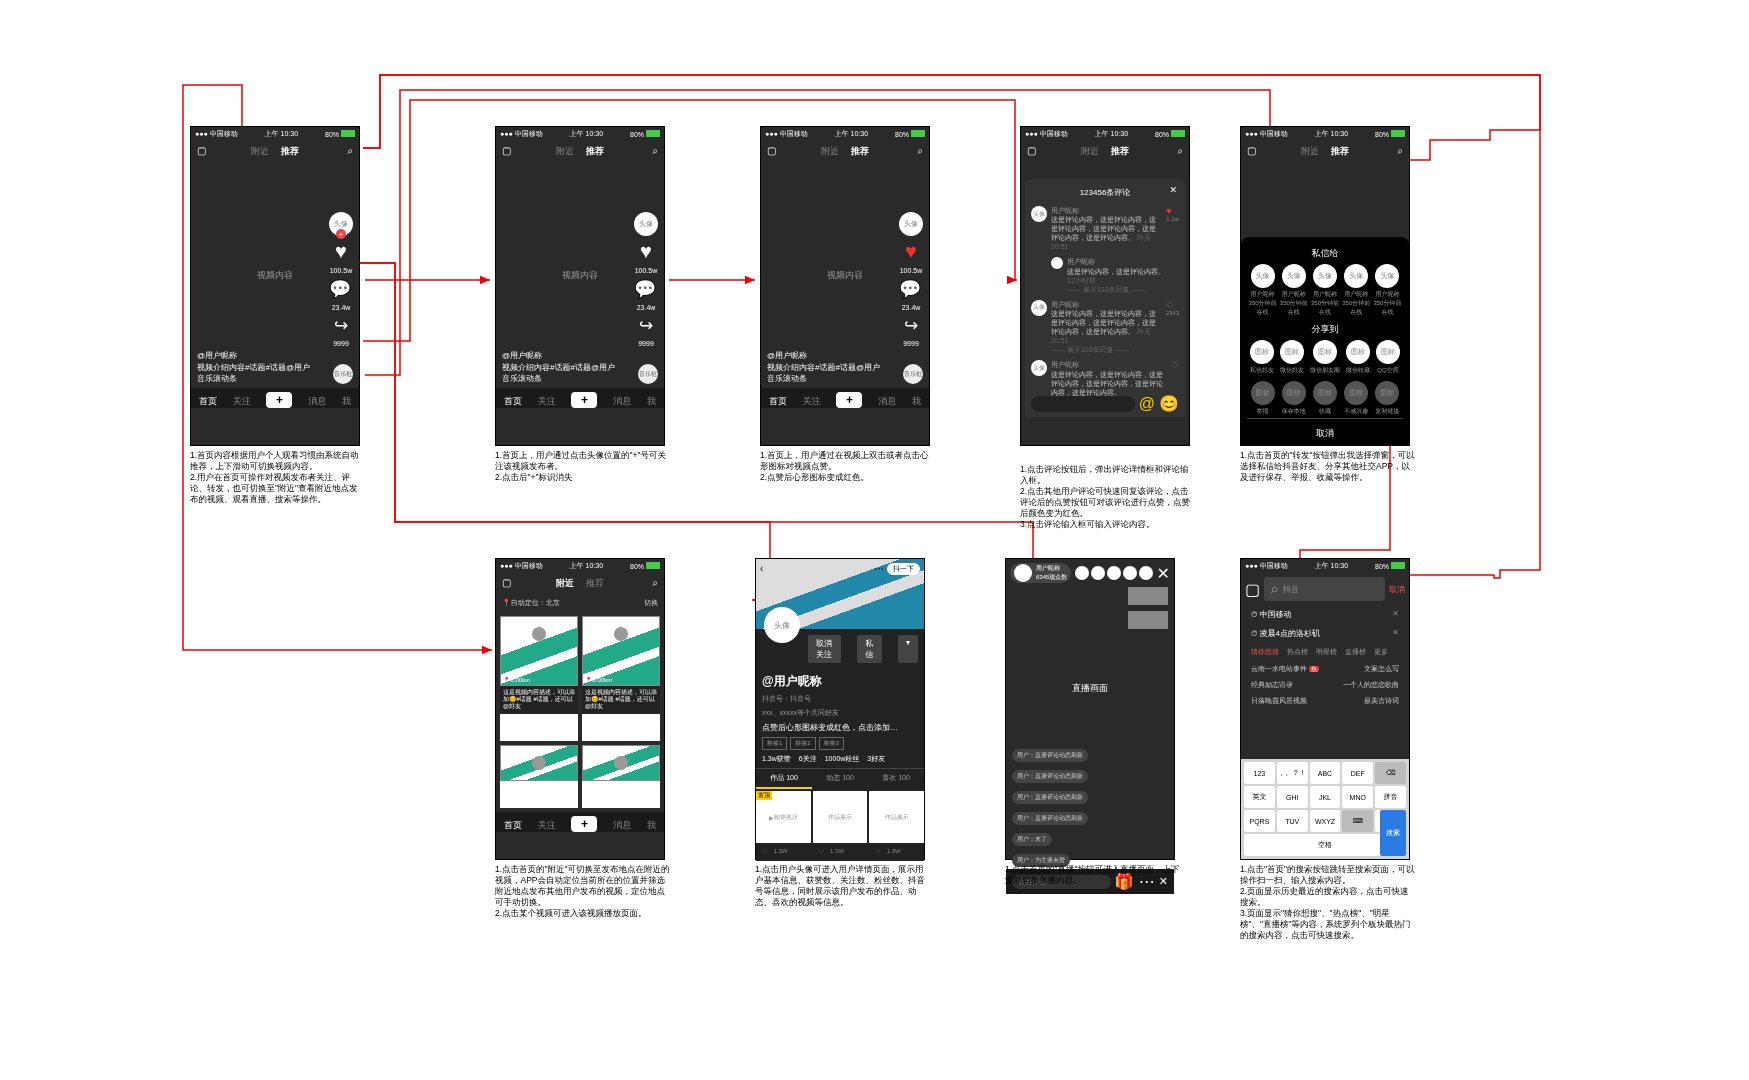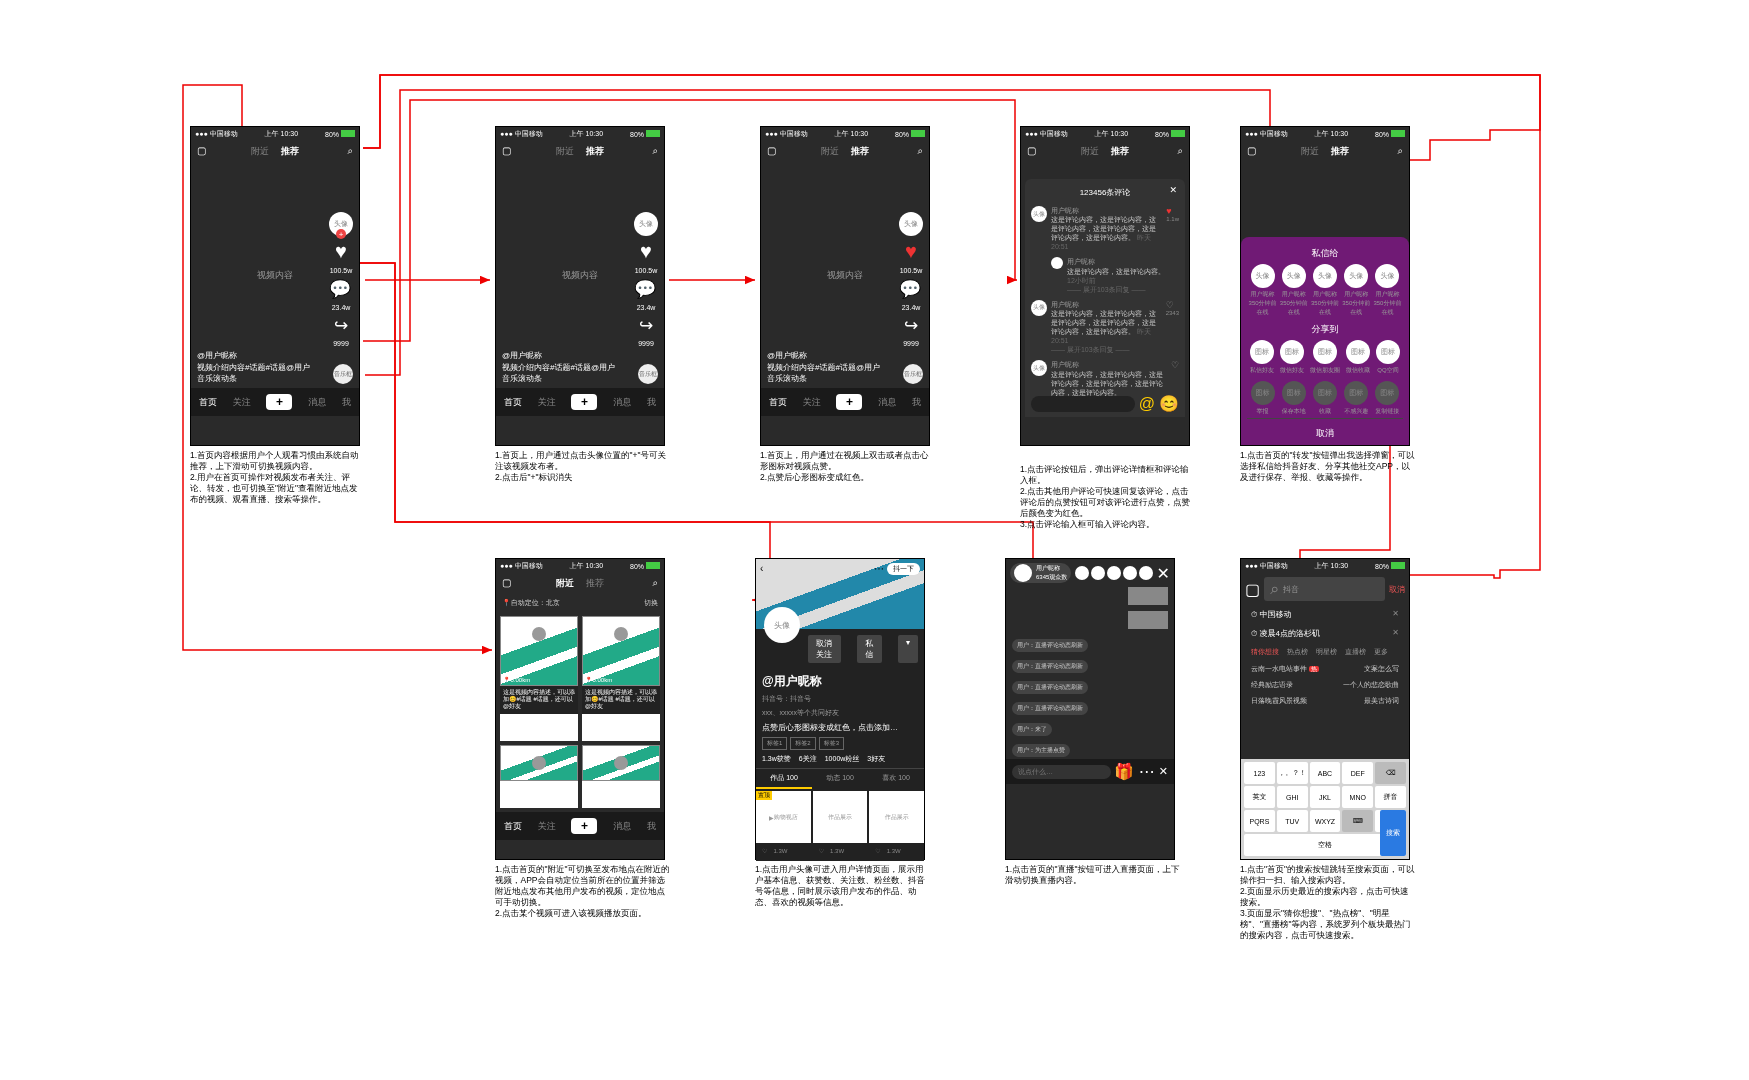--- a/index.html
+++ b/index.html
@@ -19,21 +19,21 @@
 .avcirc{width:24px;height:24px;border-radius:50%;background:#fff;color:#888;font-size:7px;display:flex;align-items:center;justify-content:center;position:relative}
 .plus{position:absolute;bottom:-3px;left:50%;transform:translateX(-50%);width:10px;height:10px;border-radius:50%;background:#e44;color:#fff;font-size:8px;display:flex;align-items:center;justify-content:center}
 .heart{font-size:20px}
 .heart.w{color:#fff}
 .heart.r{color:#e33}
 .cnt{font-size:7px;color:#fff}
 .cmt{font-size:18px;color:#fff}
 .shr{font-size:17px;color:#fff}
 .meta{position:absolute;bottom:4px;left:6px;font-size:8px;color:#fff;line-height:1.4}
 .music{position:absolute;right:6px;bottom:4px;width:20px;height:20px;border-radius:50%;background:#eee;color:#666;font-size:6px;display:flex;align-items:center;justify-content:center}
-.botnav{display:flex;height:28px;align-items:center;justify-content:space-around;color:#888;font-size:9px;background:#1a1a1a}
+.botnav{display:flex;height:20px;align-items:flex-end;justify-content:space-around;color:#888;font-size:9px;background:#1a1a1a}
 .botnav span.act{color:#fff}
 .addbtn{width:26px;height:16px;background:#fff;border-radius:4px;display:flex;align-items:center;justify-content:center;color:#000;font-size:12px;font-weight:bold}
 .caption{position:absolute;font-size:8.5px;color:#000;line-height:1.3;width:175px}
 .modal{position:absolute;background:#333;border-radius:6px 6px 0 0;padding:6px}
 .mtitle{text-align:center;color:#fff;font-size:8px;padding:2px}
 .mclose{position:absolute;right:8px;top:6px;color:#fff;font-size:9px}
 .crow{display:flex;gap:4px;margin:6px 0}
 .cav{width:16px;height:16px;border-radius:50%;background:#fff;color:#888;font-size:6px;flex-shrink:0;display:flex;align-items:center;justify-content:center}
 .ctxt{font-size:7px;color:#ccc;line-height:1.3;flex:1}
 .cname{color:#999;font-size:7px}
@@ -307,21 +307,21 @@
       <span>●●● <span>中国移动</span></span>
       <span>上午 10:30</span>
       <span><span>80%</span> <span class="bat"></span></span>
     </div>
   <div class="tabs">
       <span class="x-ic">▢</span>
       <span>附近</span>
       <span class="act">推荐</span>
       <span class="s-ic">⌕</span>
     </div>
-  <div class="modal" style="top:110px;left:0;right:0;bottom:0;border-radius:8px 8px 0 0;background:#701a75">
+  <div class="modal" style="top:110px;left:0;right:0;bottom:0;border-radius:8px 8px 0 0;background:#000000">
     <div class="label">私信给</div>
     <div class="cirrow">
       <div>
           <div class="circ">头像</div>
           <div class="clab">用户昵称</div>
           <div class="clab">350分钟前在线</div>
         </div>
       <div>
           <div class="circ">头像</div>
           <div class="clab">用户昵称</div>
@@ -503,20 +503,21 @@
     <div class="live-pills">
         <div class="pill"></div>
         <div class="pill"></div>
         <div class="pill"></div>
         <div class="pill"></div>
         <div class="pill"></div>
       </div>
     <span style="color:#fff">✕</span>
   </div>
   <div style="text-align:right;padding:0 6px"><div class="live-rect" style="display:inline-block;margin-bottom:2px"></div><br><div class="live-rect" style="display:inline-block"></div></div>
+  <div class="live-body">直播画面</div>
   <div class="live-c">
     <div class="lrow">用户：直播评论动态刷新</div><br>
     <div class="lrow">用户：直播评论动态刷新</div><br>
     <div class="lrow">用户：直播评论动态刷新</div><br>
     <div class="lrow">用户：直播评论动态刷新</div><br>
     <div class="lrow">用户：来了</div><br>
     <div class="lrow">用户：为主播点赞</div>
   </div>
   <div class="live-in">
     <div class="li-input">说点什么…</div>

